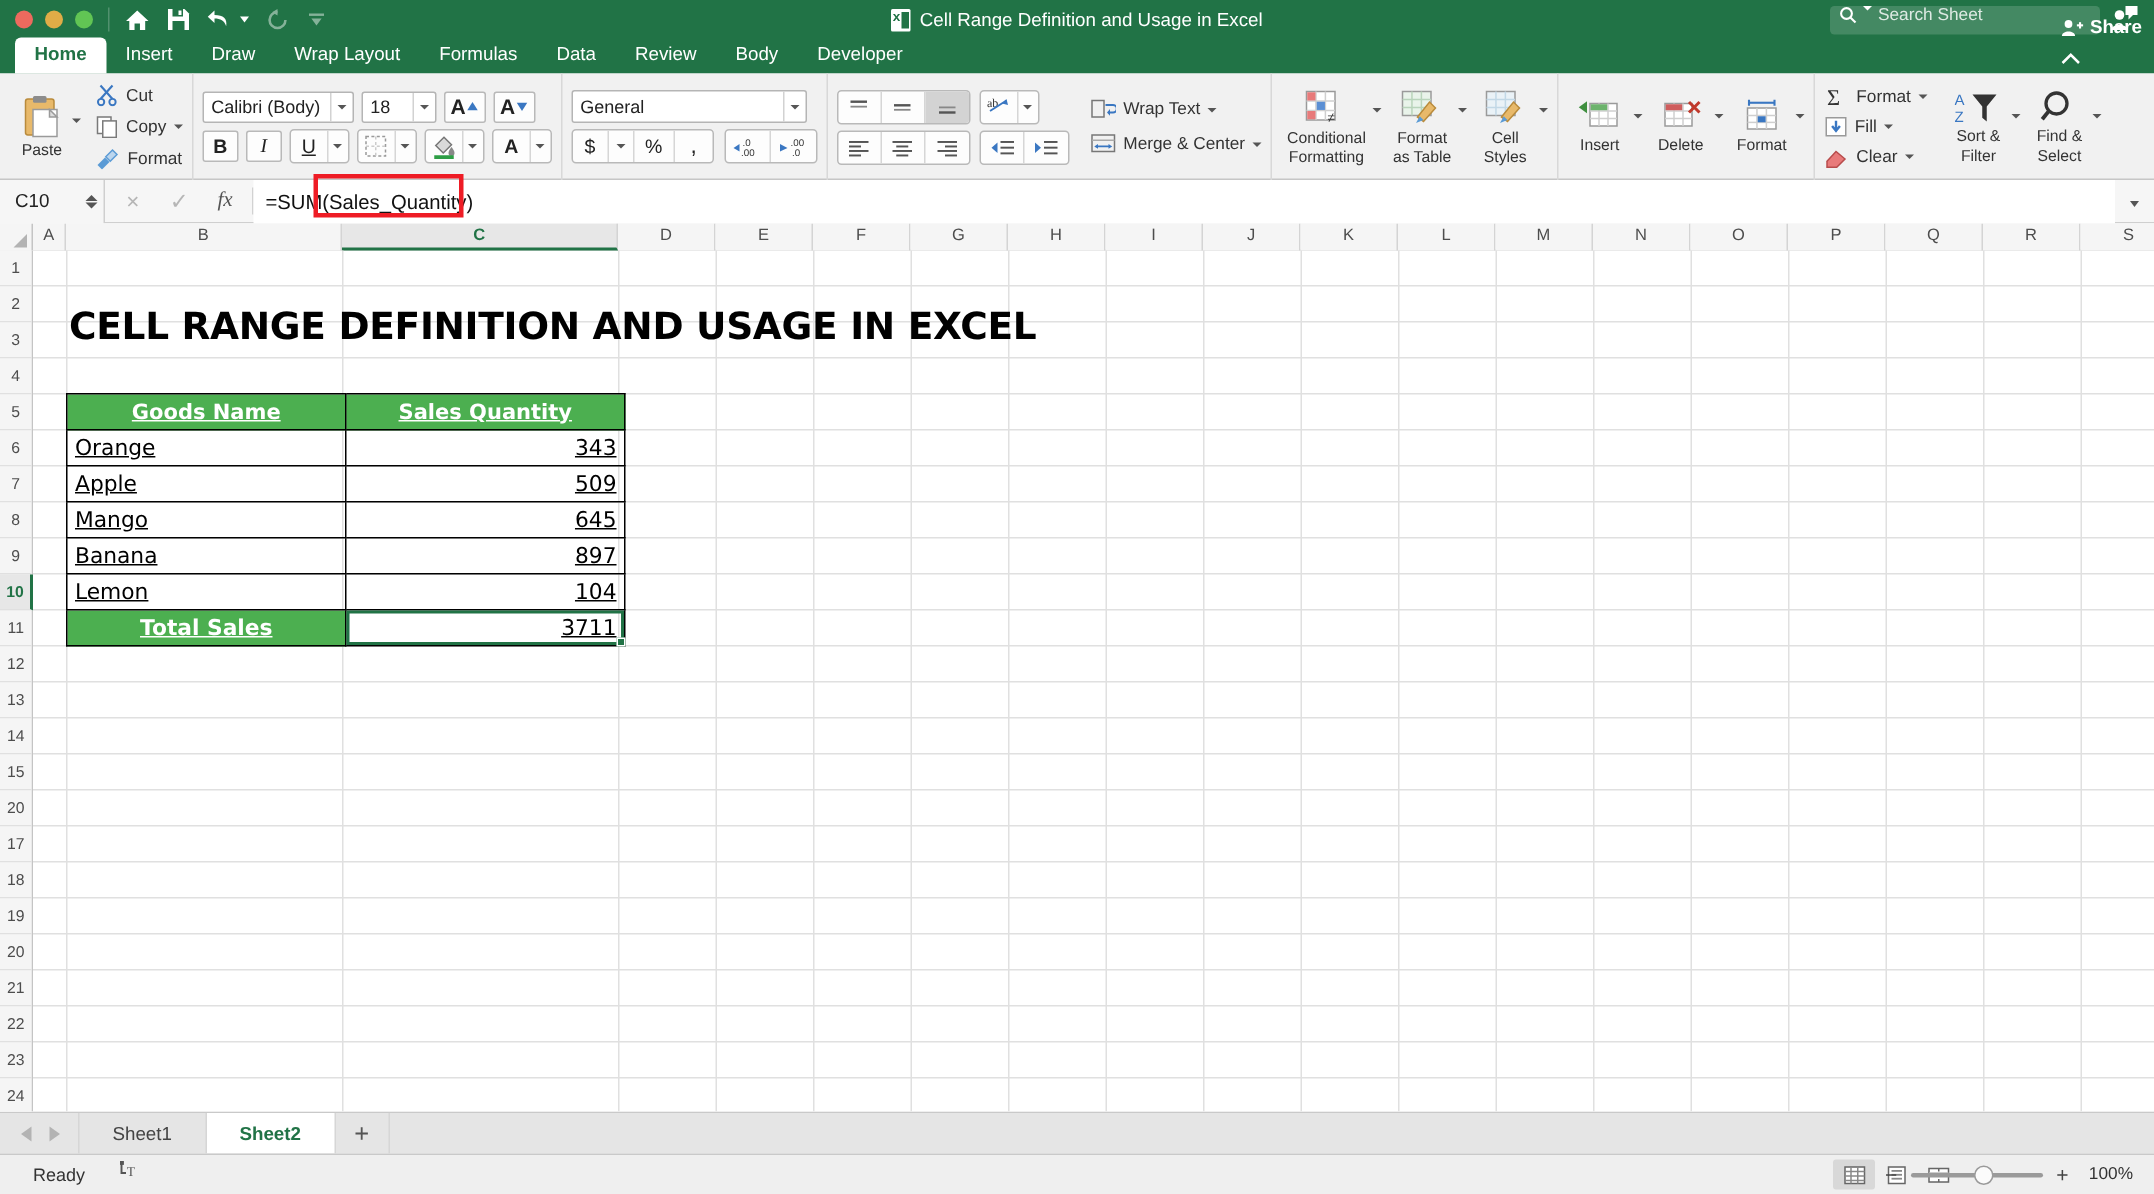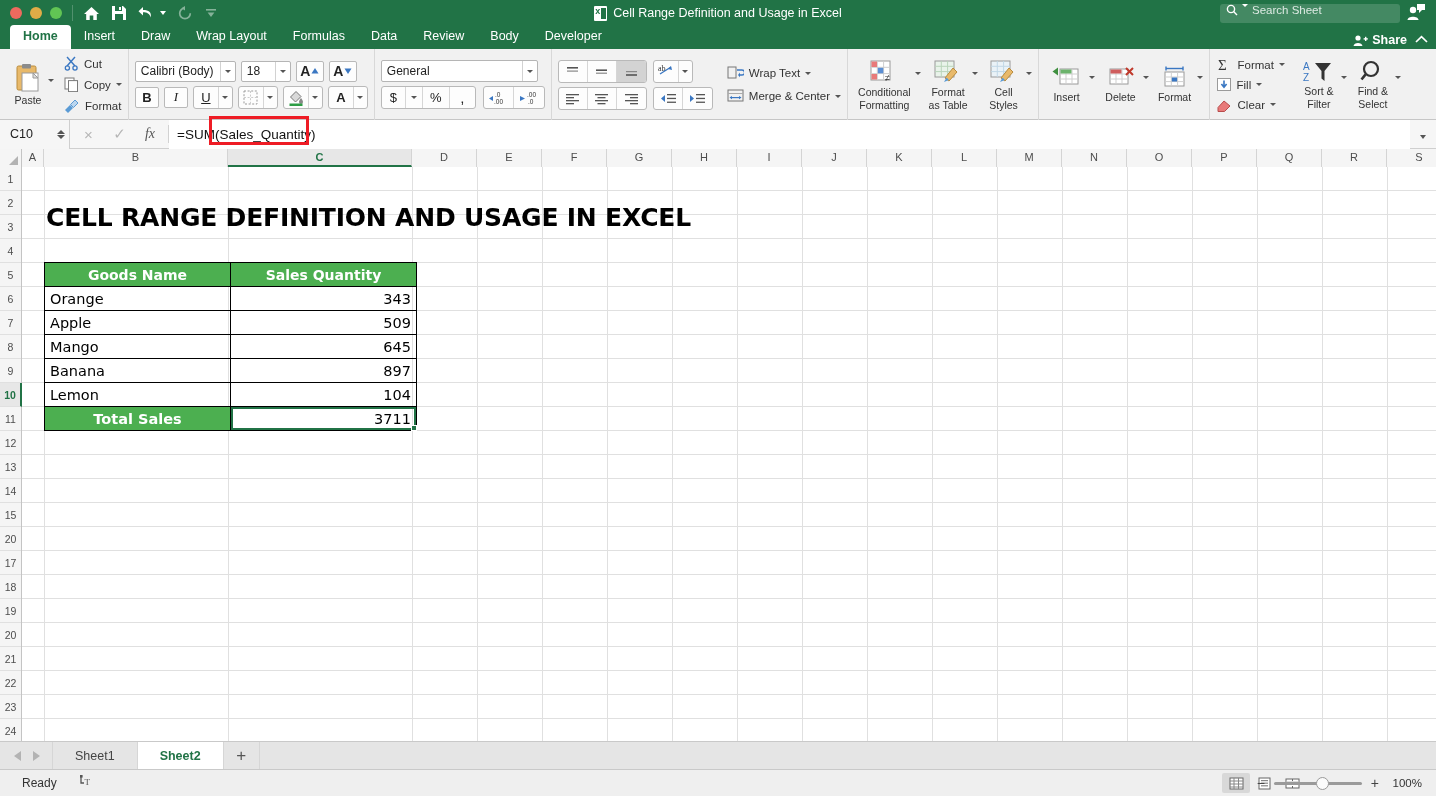--- a/index.html
+++ b/index.html
@@ -59,21 +59,21 @@
   .tab {
     font-size: 12.5px; color: #ffffff; padding: 2px 13px 4px 13px;
     line-height: 17px; cursor: default; white-space: nowrap;
   }
   .tab.active {
     background: #ffffff; color: #217346; font-weight: bold;
     border-radius: 4px 4px 0 0; padding-top: 3px;
   }
   .share-area {
     position: absolute; right: 8px; bottom: 2px; display: flex;
-    align-items: flex-start; gap: 8px; color: #ffffff; font-size: 12.5px; font-weight: bold;
+    align-items: flex-start; gap: 8px; color: #ffffff; font-size: 12.5px; font-weight: bold; flex-direction: column;
   }
   .share-btn { display: flex; align-items: center; gap: 4px; cursor: default; }
 
   
   .ribbon {
     height: 71px; background: #f1f1f1; border-bottom: 1px solid #c6c6c6;
     display: flex; align-items: stretch; flex: 0 0 71px; position: relative;
   }
   .rgroup { display: flex; align-items: center; padding: 0 6px; height: 71px; }
   .rgroup + .rgroup { border-left: 1px solid #d8d8d8; }
@@ -177,20 +177,21 @@
   
   .sheet-title {
     position: absolute; left: 24px; top: 36px; font-size: 25px; font-weight: bold;
     color: #000000; letter-spacing: -0.2px; white-space: nowrap;
     font-family: "DejaVu Sans", sans-serif;
   }
   .tbl { position: absolute; left: 22px; top: 95px; border-collapse: collapse; }
   .tbl td, .tbl th {
     border: 1px solid #000000; height: 24px; font-size: 14.5px; padding: 0 5px;
     font-family: "DejaVu Sans", sans-serif;
+    text-decoration: underline;
   }
   .tbl th {
     background: #4caf50; color: #ffffff; font-weight: bold; text-align: center; font-size: 14px;
   }
   .tbl td.name { width: 186px; text-align: left; color: #000; }
   .tbl td.val { width: 186px; text-align: right; color: #000; }
   .tbl td.totlabel {
     background: #4caf50; color: #ffffff; font-weight: bold; text-align: center;
   }
   .tbl td.totval { text-align: right; position: relative; }

